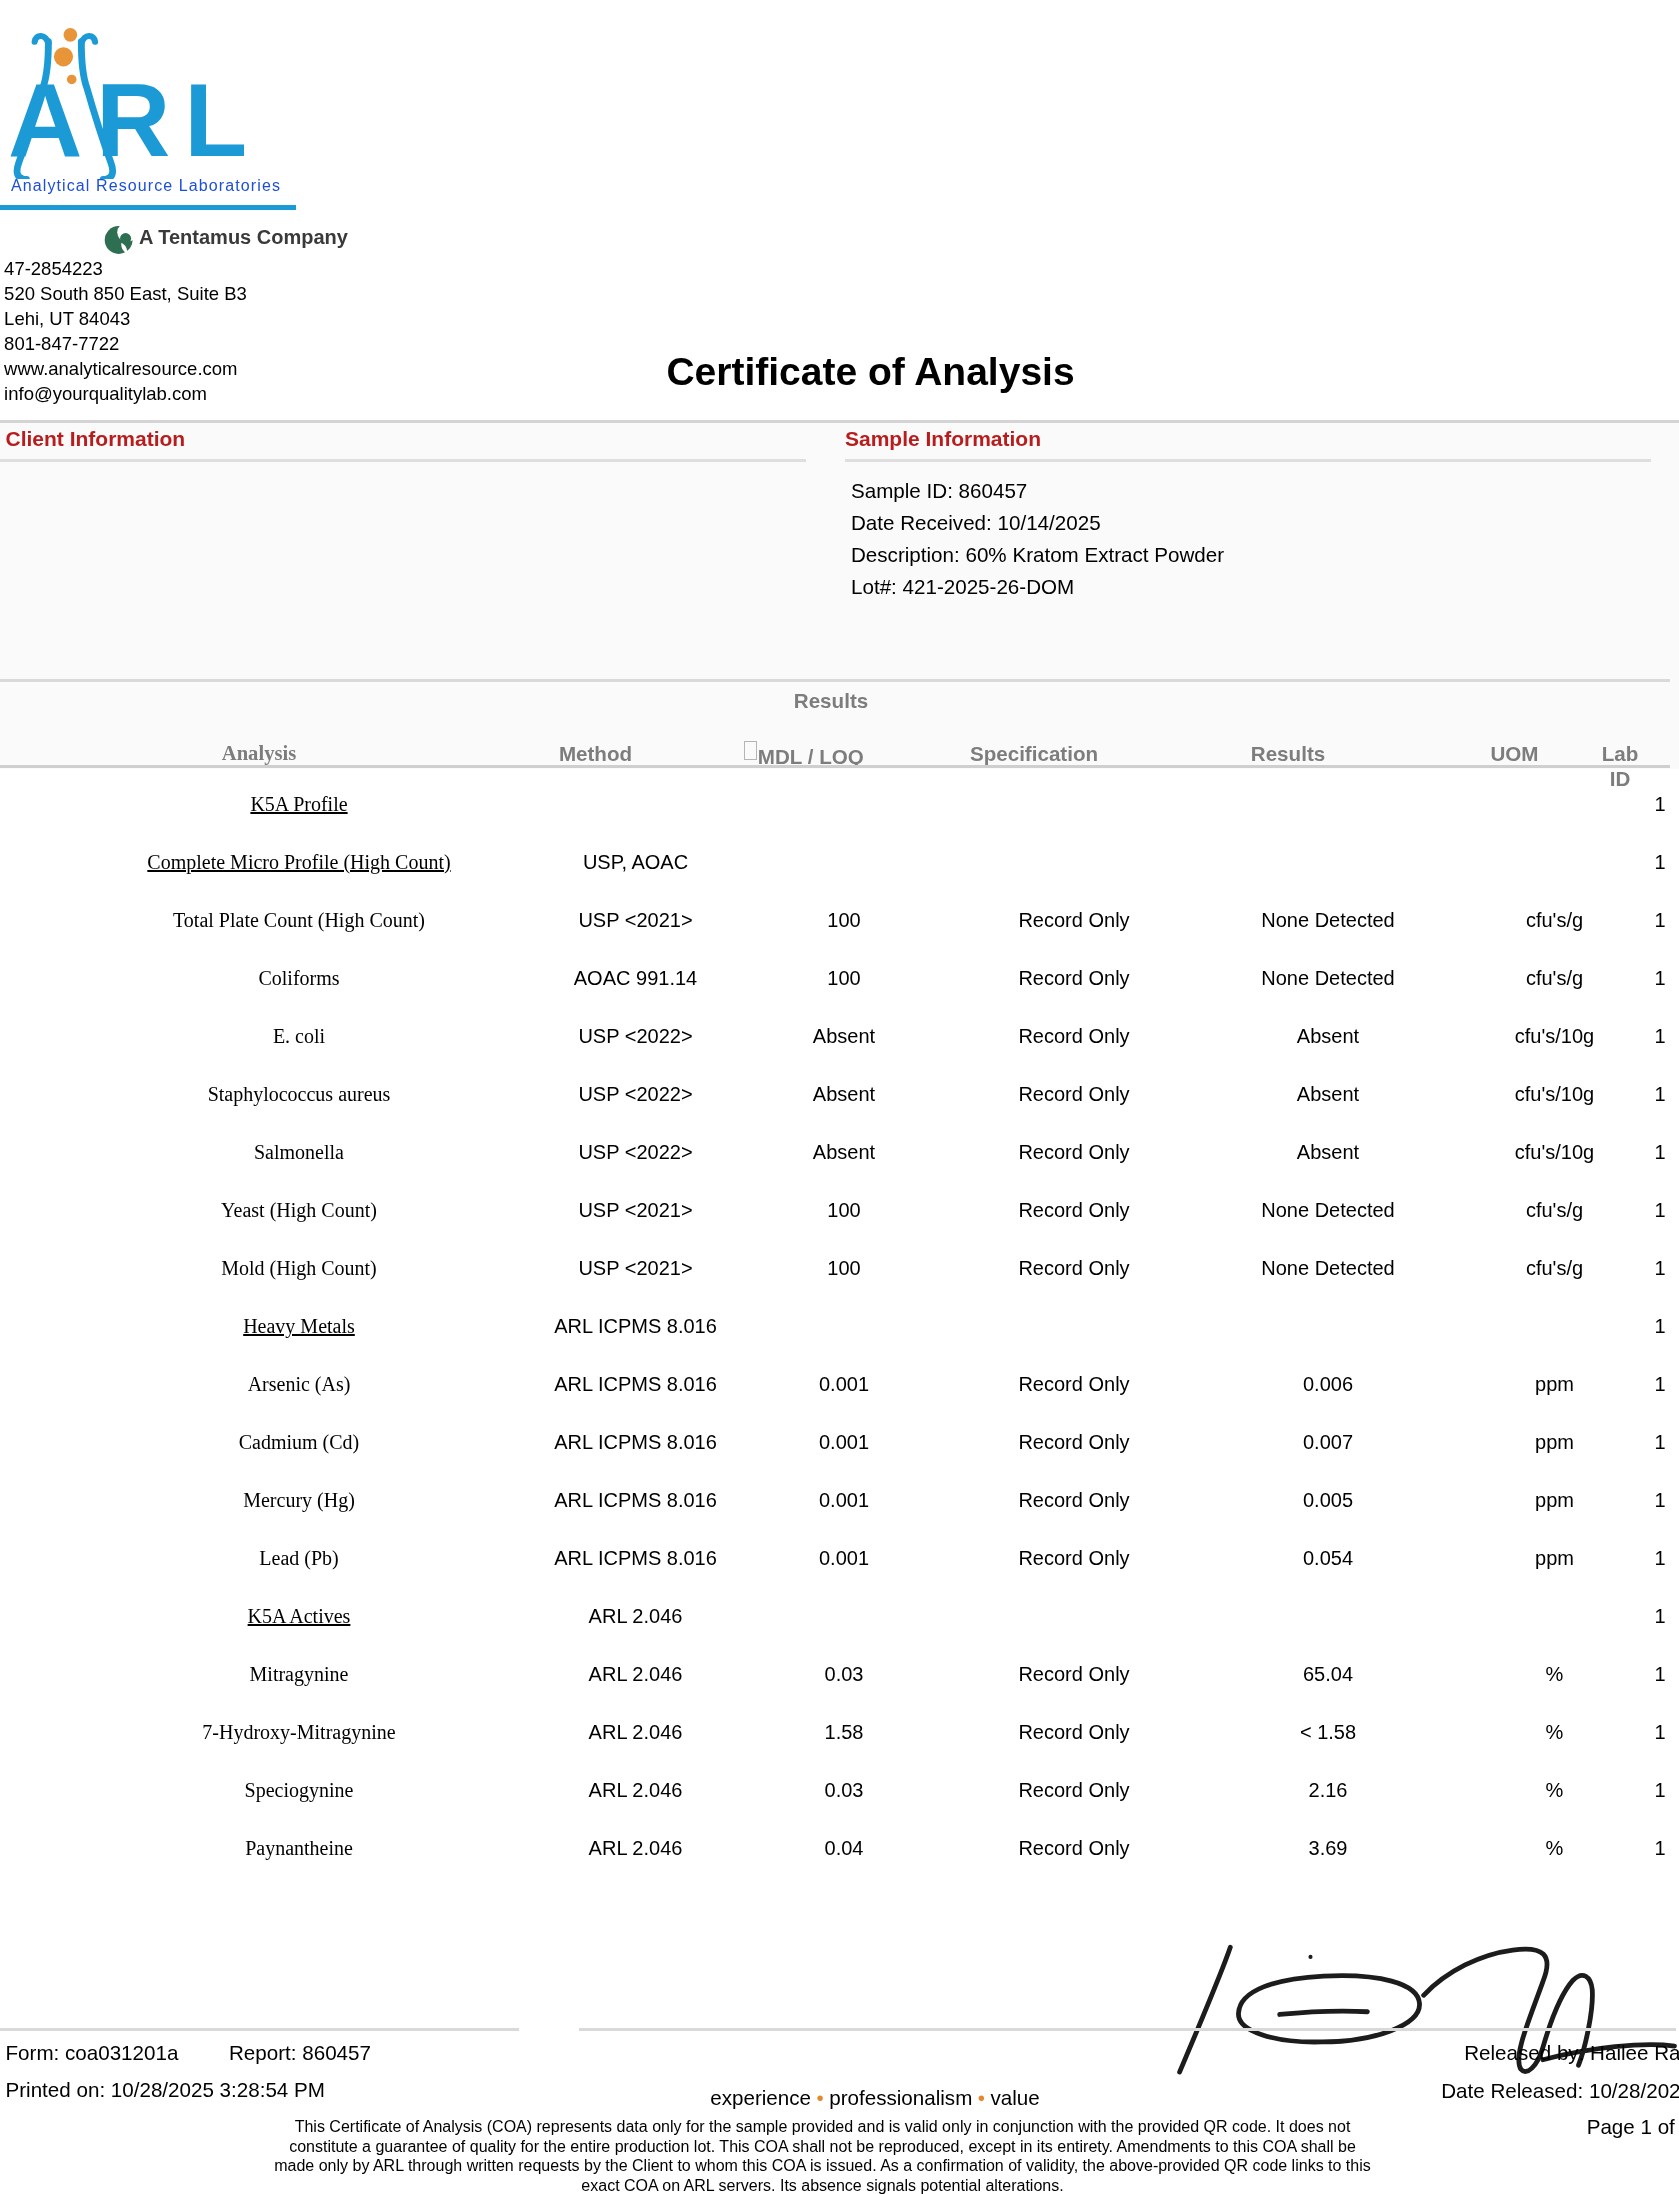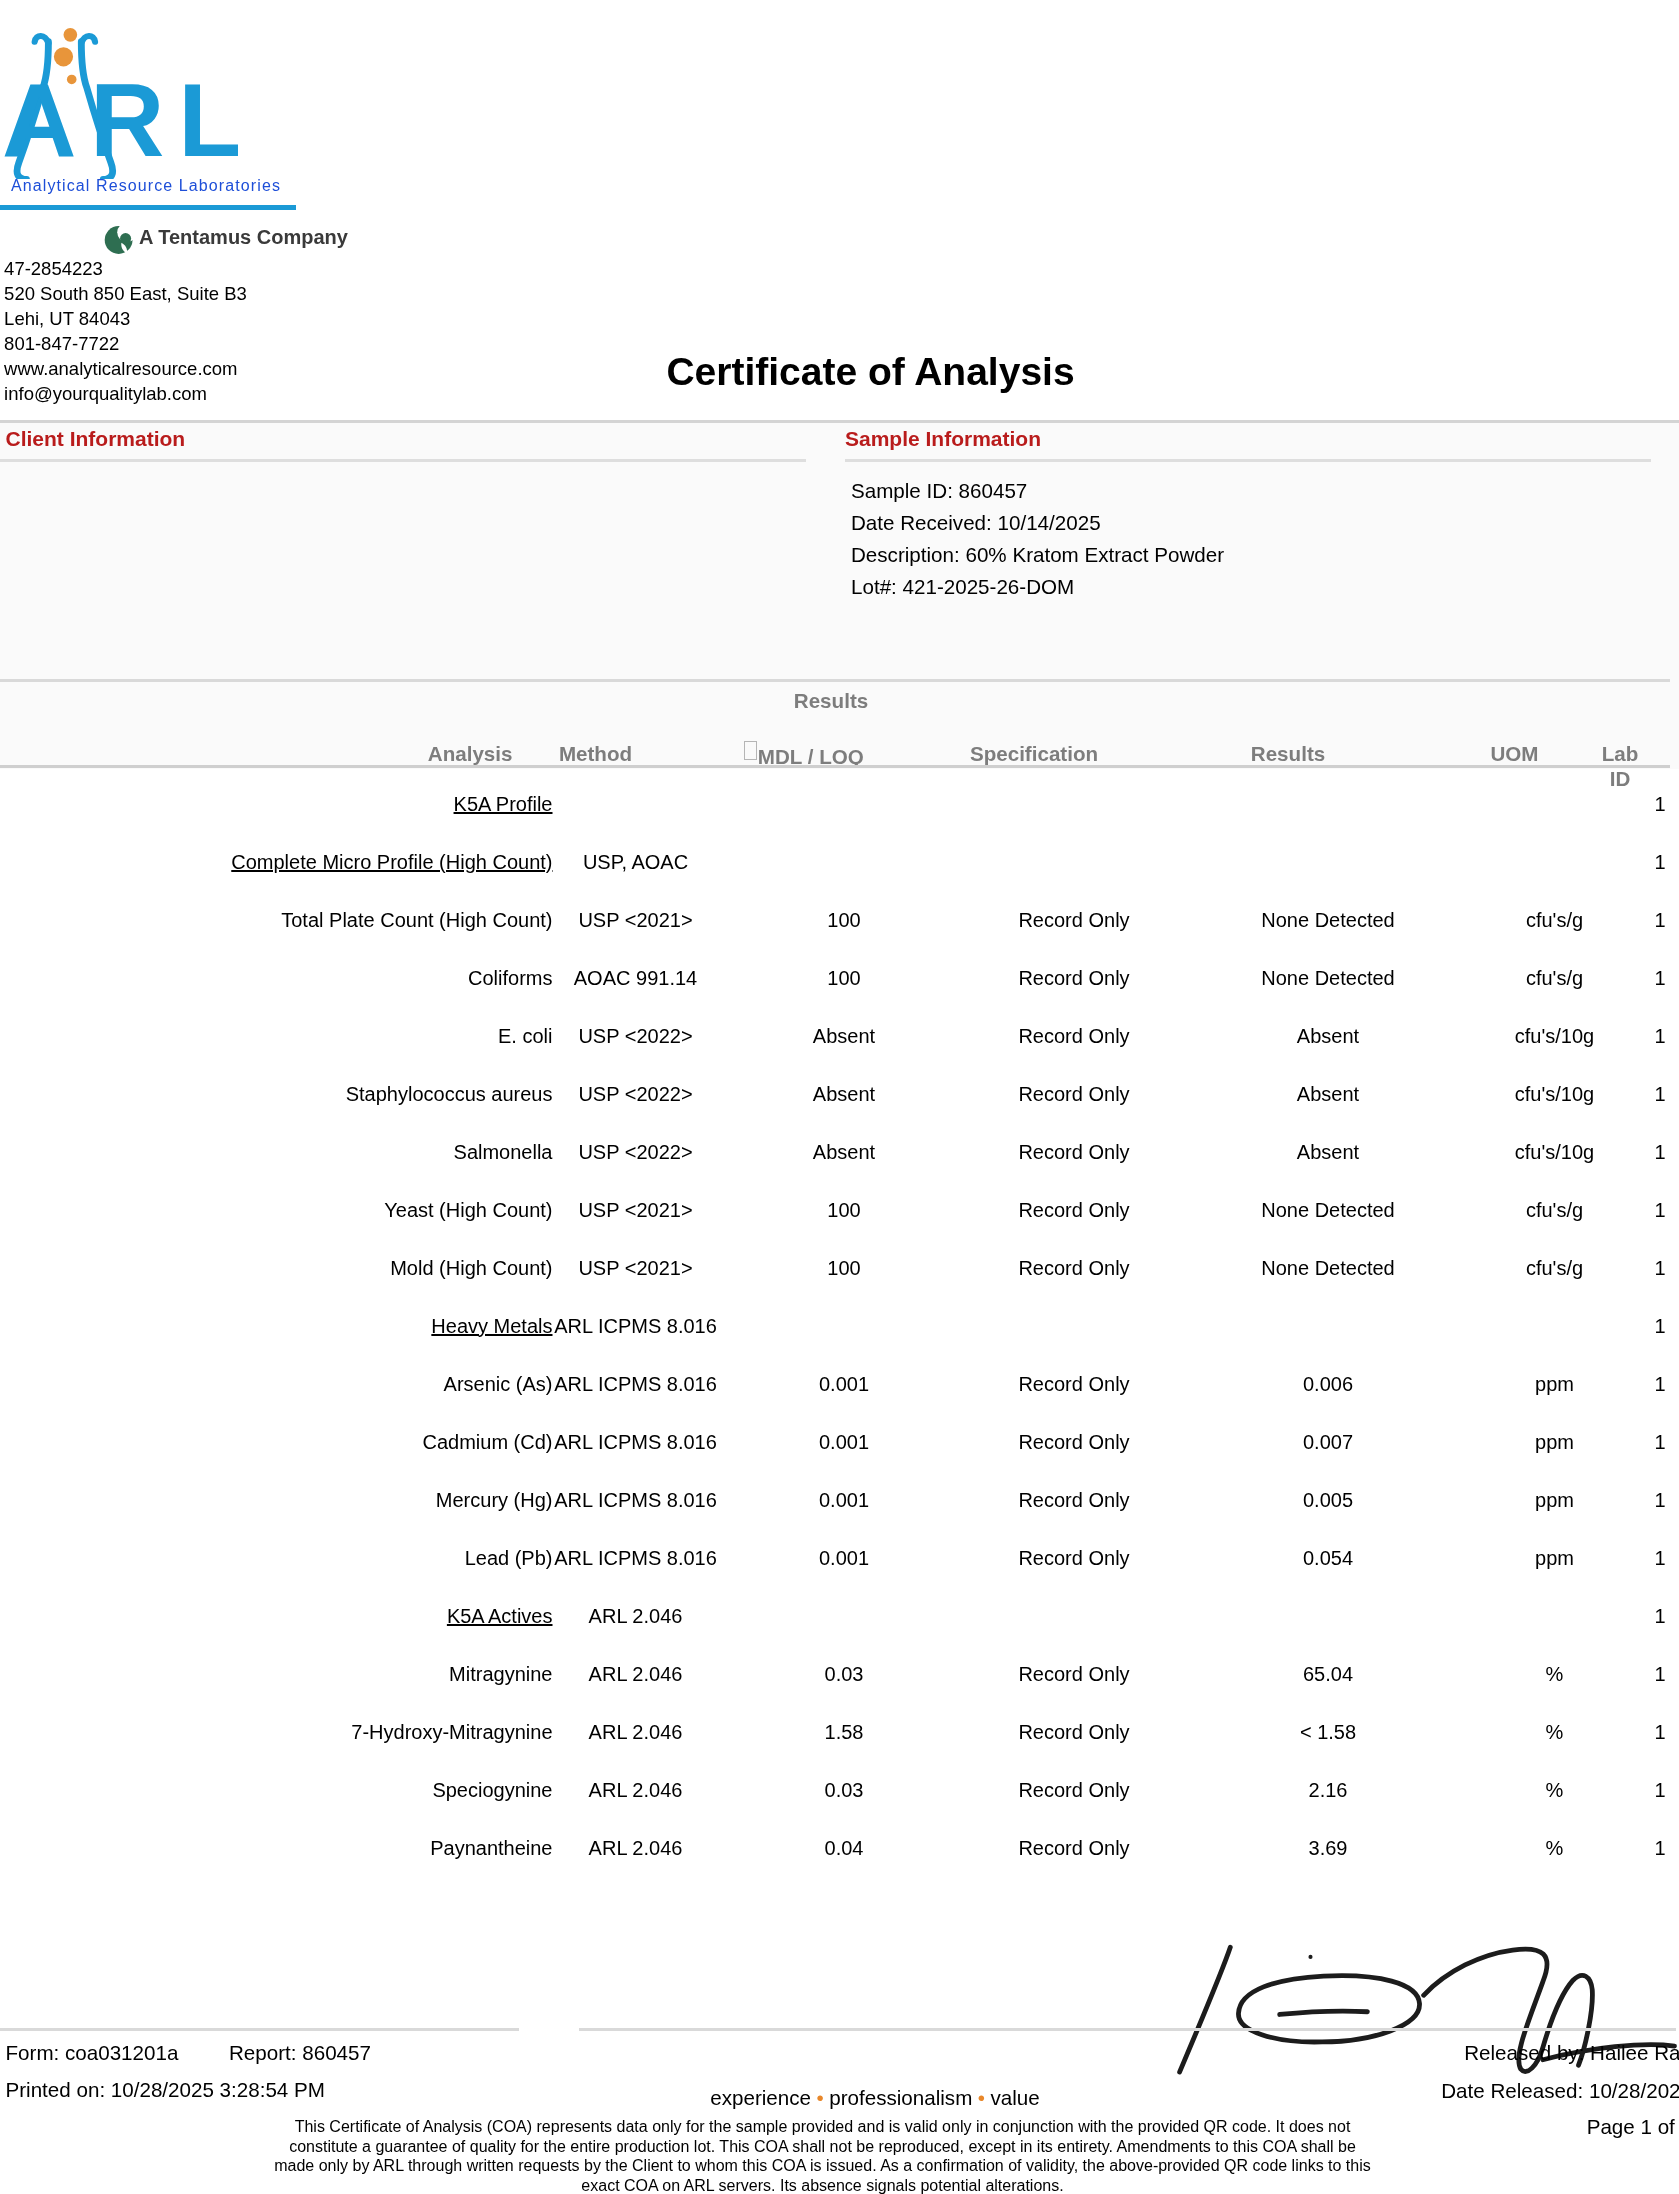--- a/index.html
+++ b/index.html
@@ -2,38 +2,38 @@
 <html style="font-size:11px"><head>
 <meta charset="utf-8">
 <style>
   html,body{margin:0;padding:0;background:#fff;}
   .page{position:relative;width:1680px;height:2194px;background:#ffffff;
         font-family:"Liberation Sans", sans-serif;color:#000;overflow:hidden;}
   .abs{position:absolute;}
   .rule{position:absolute;background:#d9d9d9;}
   .band{position:absolute;left:0;top:420px;width:1680px;height:349px;background:#fafafa;}
   
-  .arl-word{position:absolute;left:2px;top:69px;font-size:103px;font-weight:bold;
+  .arl-word{position:absolute;left:8px;top:69px;font-size:103px;font-weight:bold;
             letter-spacing:13.7px;color:#1b9ad6;line-height:103px;text-align:right;}
   .arl-tag{position:absolute;left:11px;top:177px;font-size:16px;letter-spacing:1.1px;color:#1d4ed8;}
   .tentamus-text{position:absolute;left:139px;top:226px;font-size:20px;font-weight:bold;color:#3a3a3a;}
   .blue-line{position:absolute;left:0;top:205px;width:296px;height:4.8px;background:#1b9ad6;}
   .contact{position:absolute;left:4.1px;top:256px;font-size:18.5px;line-height:25px;color:#000;}
   .doc-title{position:absolute;left:0;top:350px;width:1653px;text-align:center;
              font-size:39px;font-weight:bold;color:#000;padding-left:44px;}
   
   .sec-head{position:absolute;font-size:21px;font-weight:bold;color:#b91c1c;}
   .sample-lines{position:absolute;left:851px;top:475px;font-size:20.6px;line-height:32px;}
   
   .results-label{position:absolute;left:0;top:689px;width:1662px;text-align:center;
                  font-size:20.6px;font-weight:bold;color:#7d7d7d;}
   .colhead{position:absolute;top:741px;left:0;width:1680px;height:27.4px;
            font-size:20.6px;font-weight:bold;color:#7d7d7d;}
   .cell{position:absolute;top:0;line-height:25px;}
-  .c-analysis{left:5.5px;width:507px;text-align:right;}
+  .c-analysis{left:5.5px;width:507px;text-align:center;font-family:Liberation Serif, serif;}
   .c-method{left:513px;width:165px;text-align:center;}
   .c-mdl{left:677px;width:254px;text-align:center;}
   .c-spec{left:931px;width:206px;text-align:center;}
   .c-result{left:1137px;width:302px;text-align:center;}
   .c-uom{left:1439px;width:151px;text-align:center;}
   .c-labid{left:1589px;width:62px;text-align:center;}
   .tofu{display:inline-block;width:11px;height:16.5px;border:1.4px solid #b5b5b5;
         vertical-align:4.1px;margin-right:0.7px;}
   #rows{position:absolute;left:0;top:792px;width:1680px;}
   .trow{position:relative;width:1680px;height:58px;font-size:20px;margin-left:40px;}

